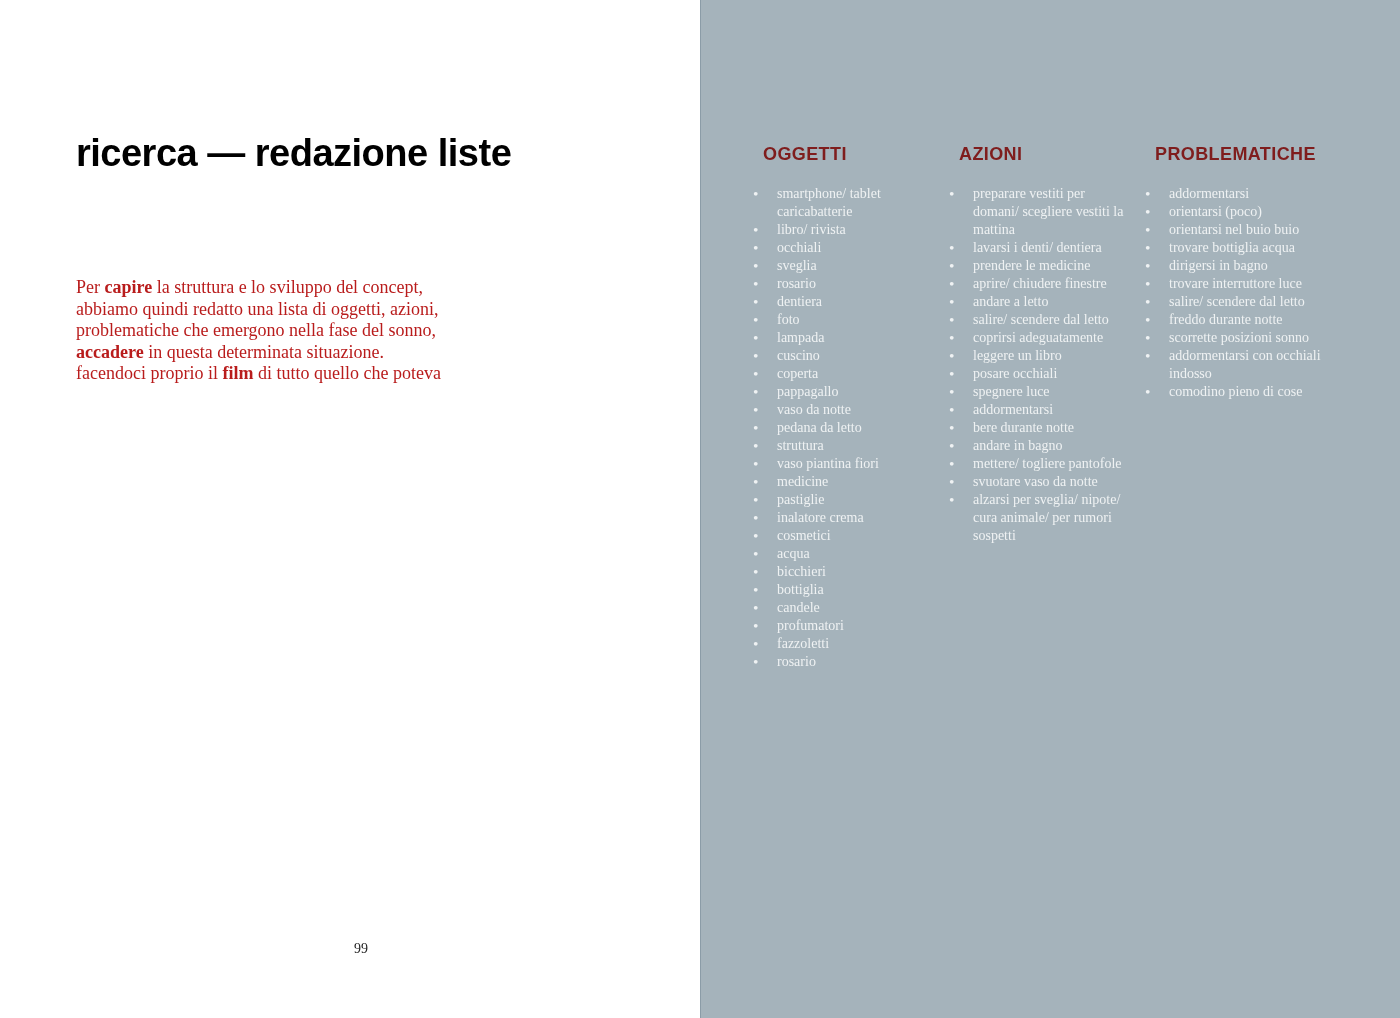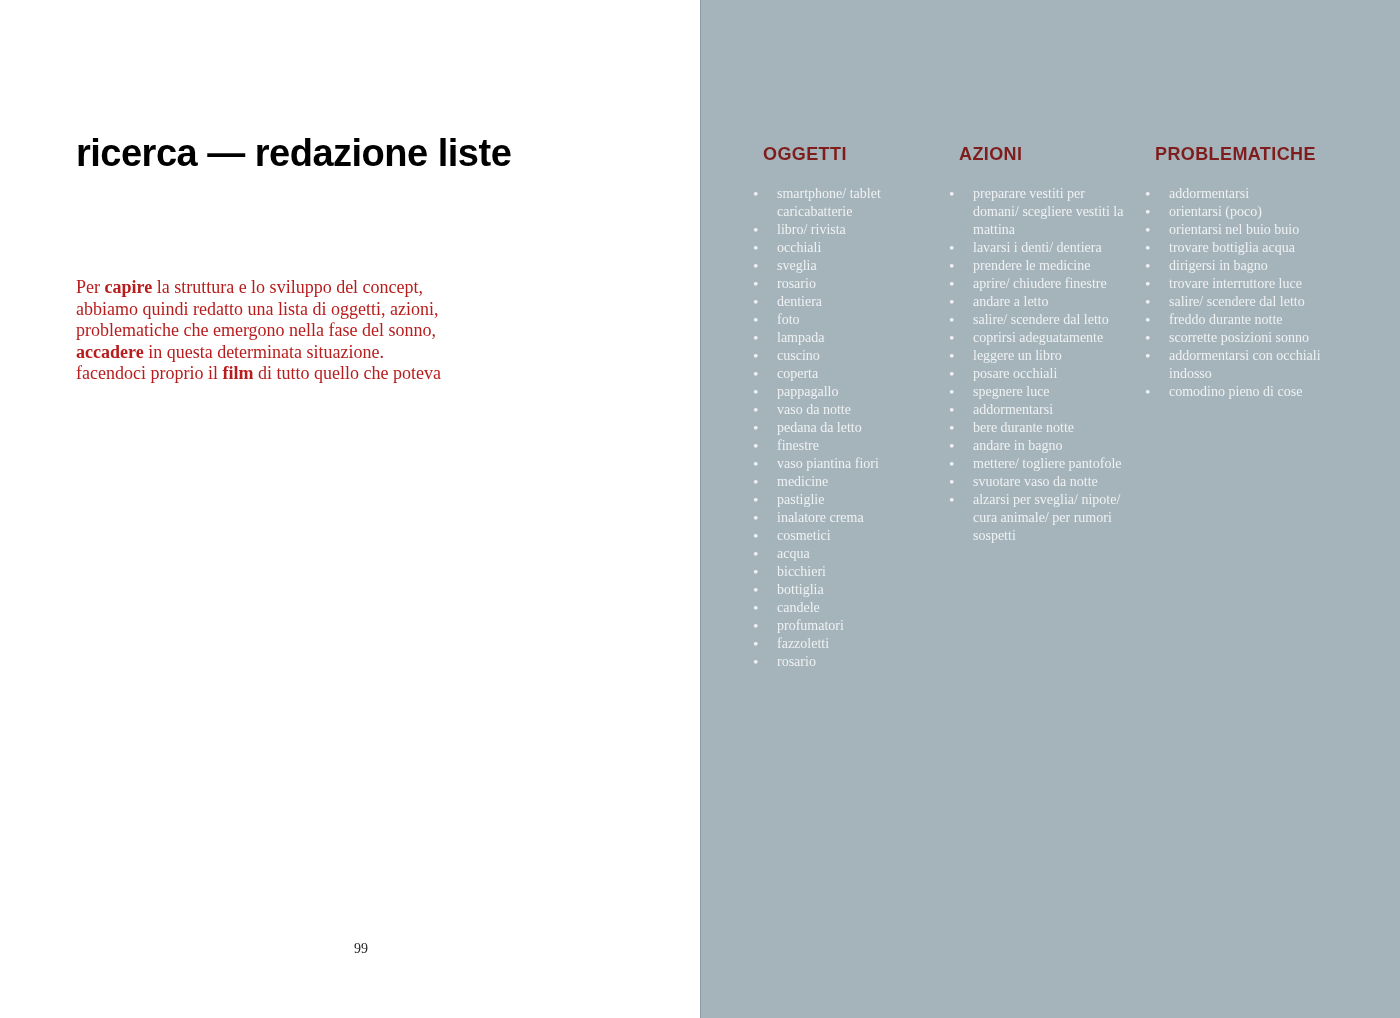--- a/index.html
+++ b/index.html
@@ -121,21 +121,21 @@
           <li><span class="li-text">sveglia</span></li>
           <li><span class="li-text">rosario</span></li>
           <li><span class="li-text">dentiera</span></li>
           <li><span class="li-text">foto</span></li>
           <li><span class="li-text">lampada</span></li>
           <li><span class="li-text">cuscino</span></li>
           <li><span class="li-text">coperta</span></li>
           <li><span class="li-text">pappagallo</span></li>
           <li><span class="li-text">vaso da notte</span></li>
           <li><span class="li-text">pedana da letto</span></li>
-          <li><span class="li-text">finestre</span></li>
+          <li><span class="li-text">struttura</span></li>
           <li><span class="li-text">vaso piantina fiori</span></li>
           <li><span class="li-text">medicine</span></li>
           <li><span class="li-text">pastiglie</span></li>
           <li><span class="li-text">inalatore crema</span></li>
           <li><span class="li-text">cosmetici</span></li>
           <li><span class="li-text">acqua</span></li>
           <li><span class="li-text">bicchieri</span></li>
           <li><span class="li-text">bottiglia</span></li>
           <li><span class="li-text">candele</span></li>
           <li><span class="li-text">profumatori</span></li>

